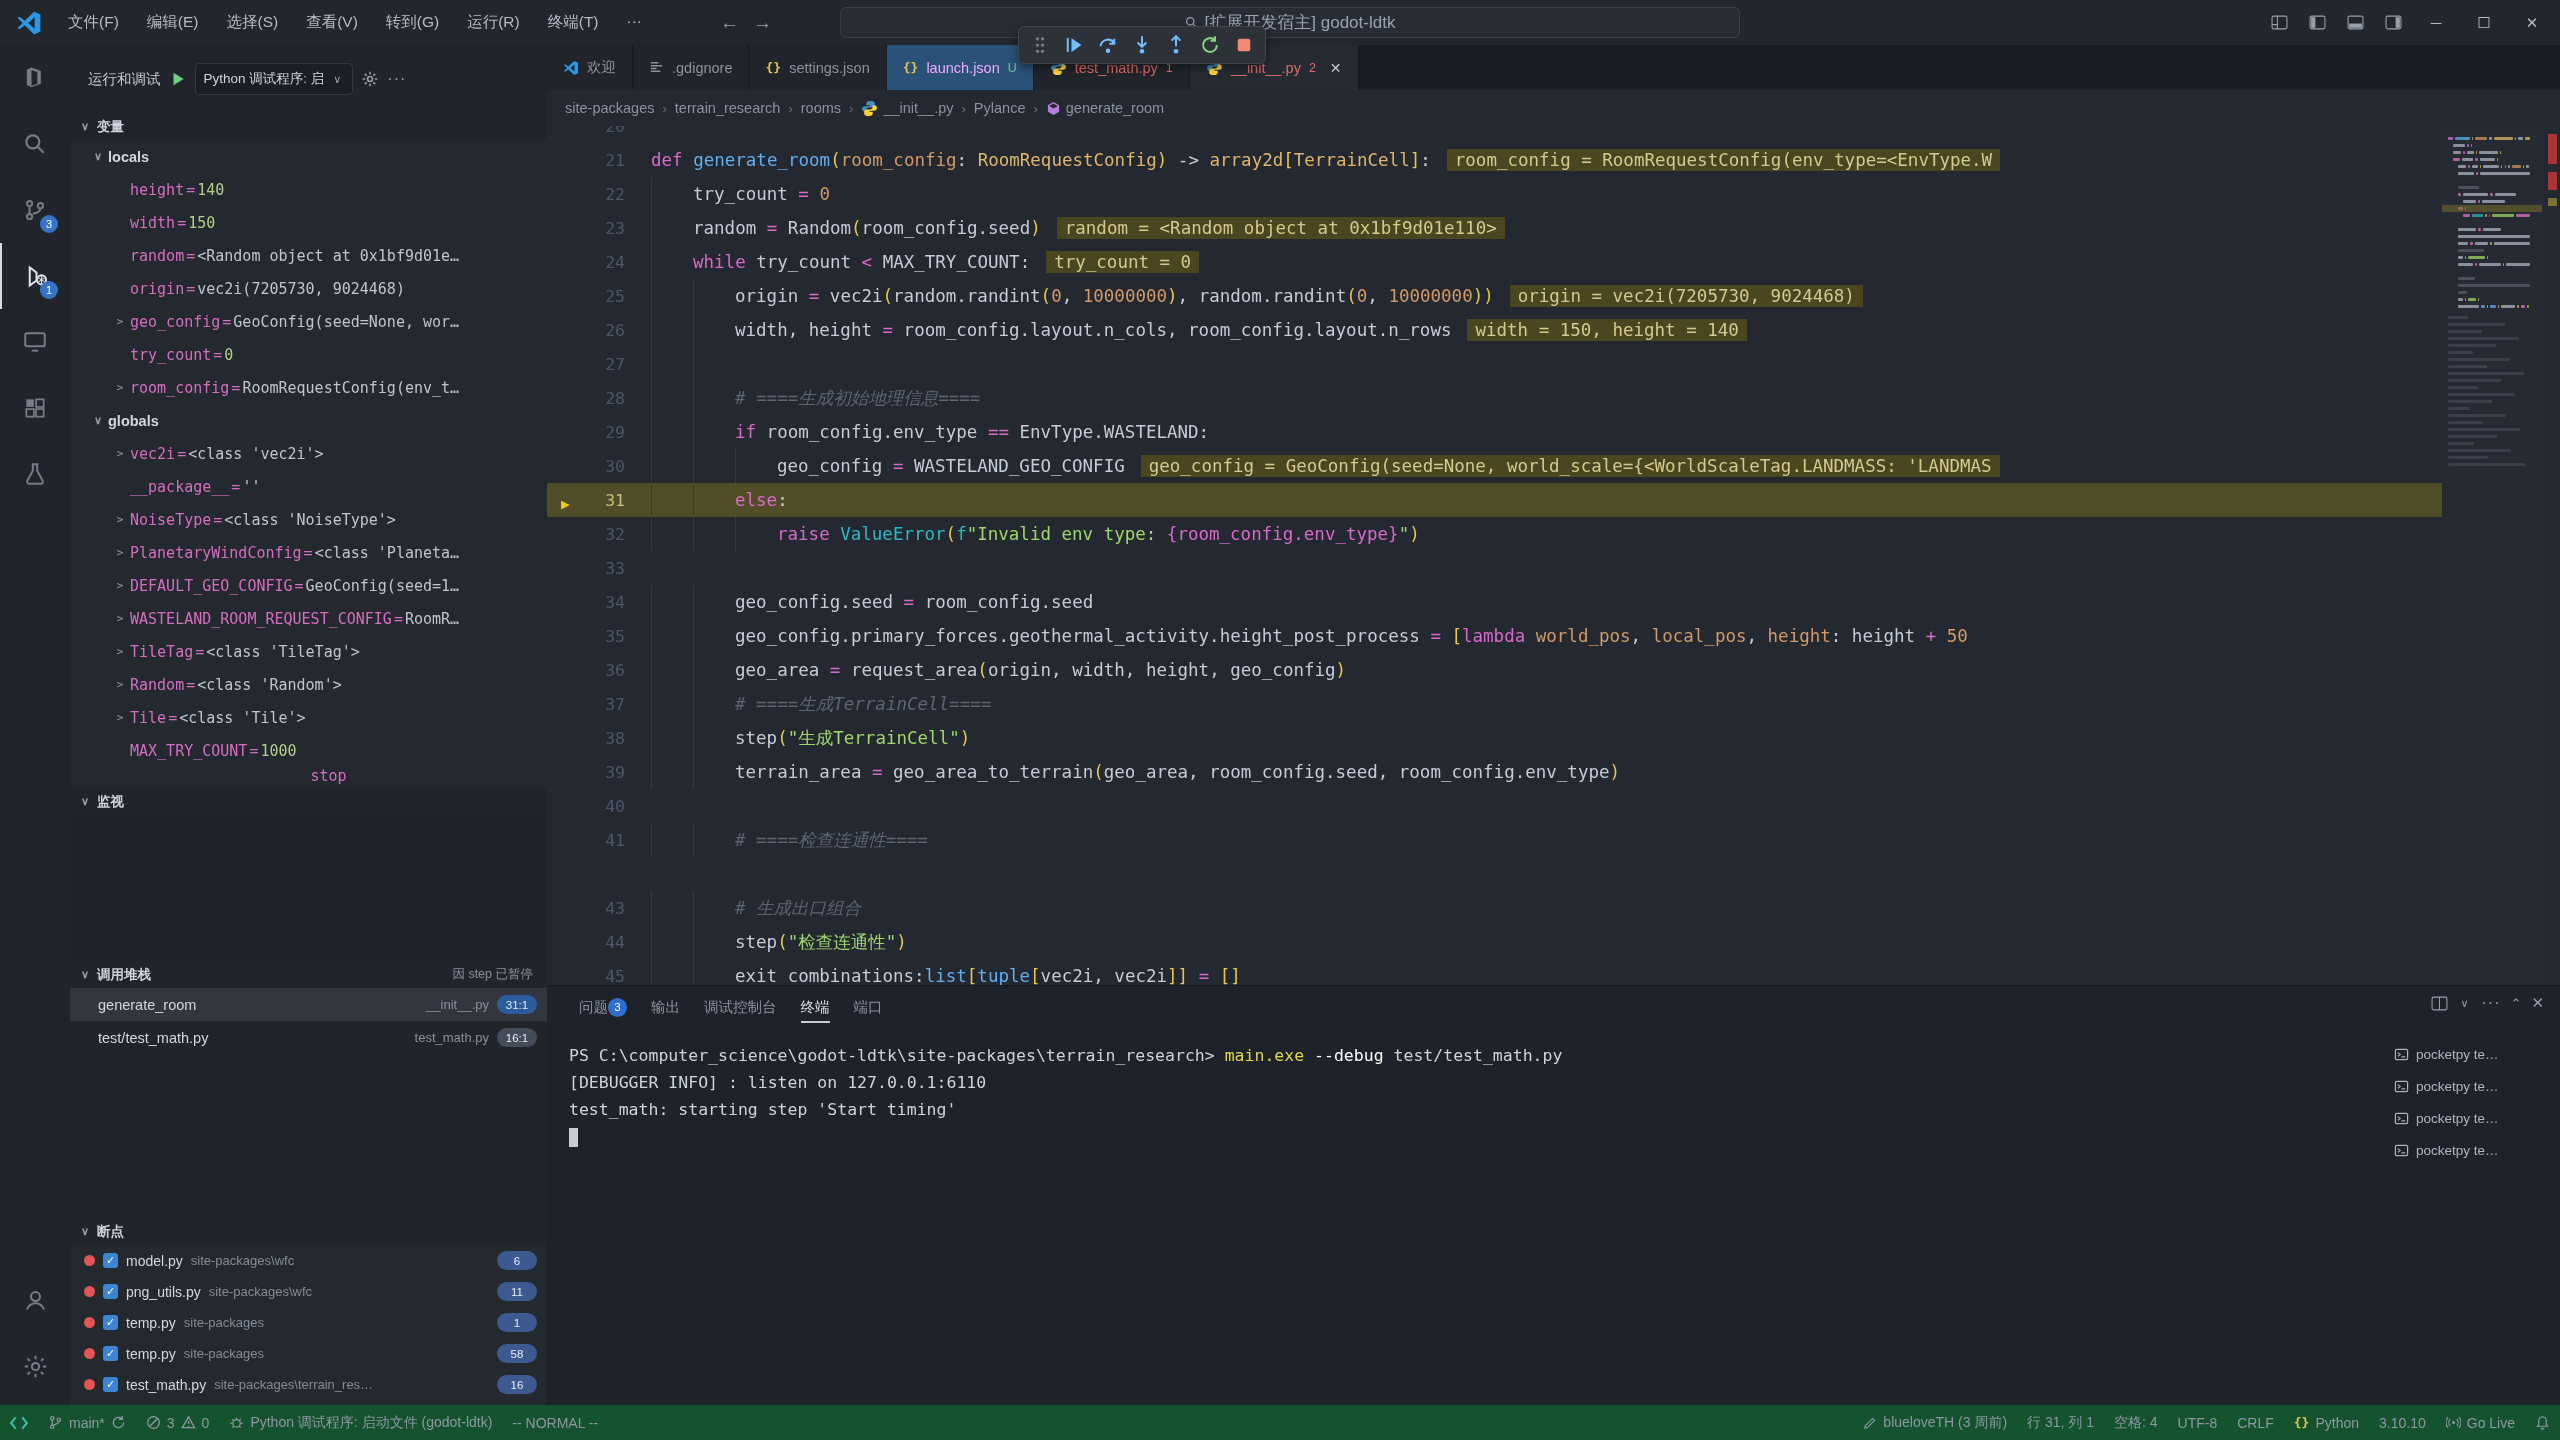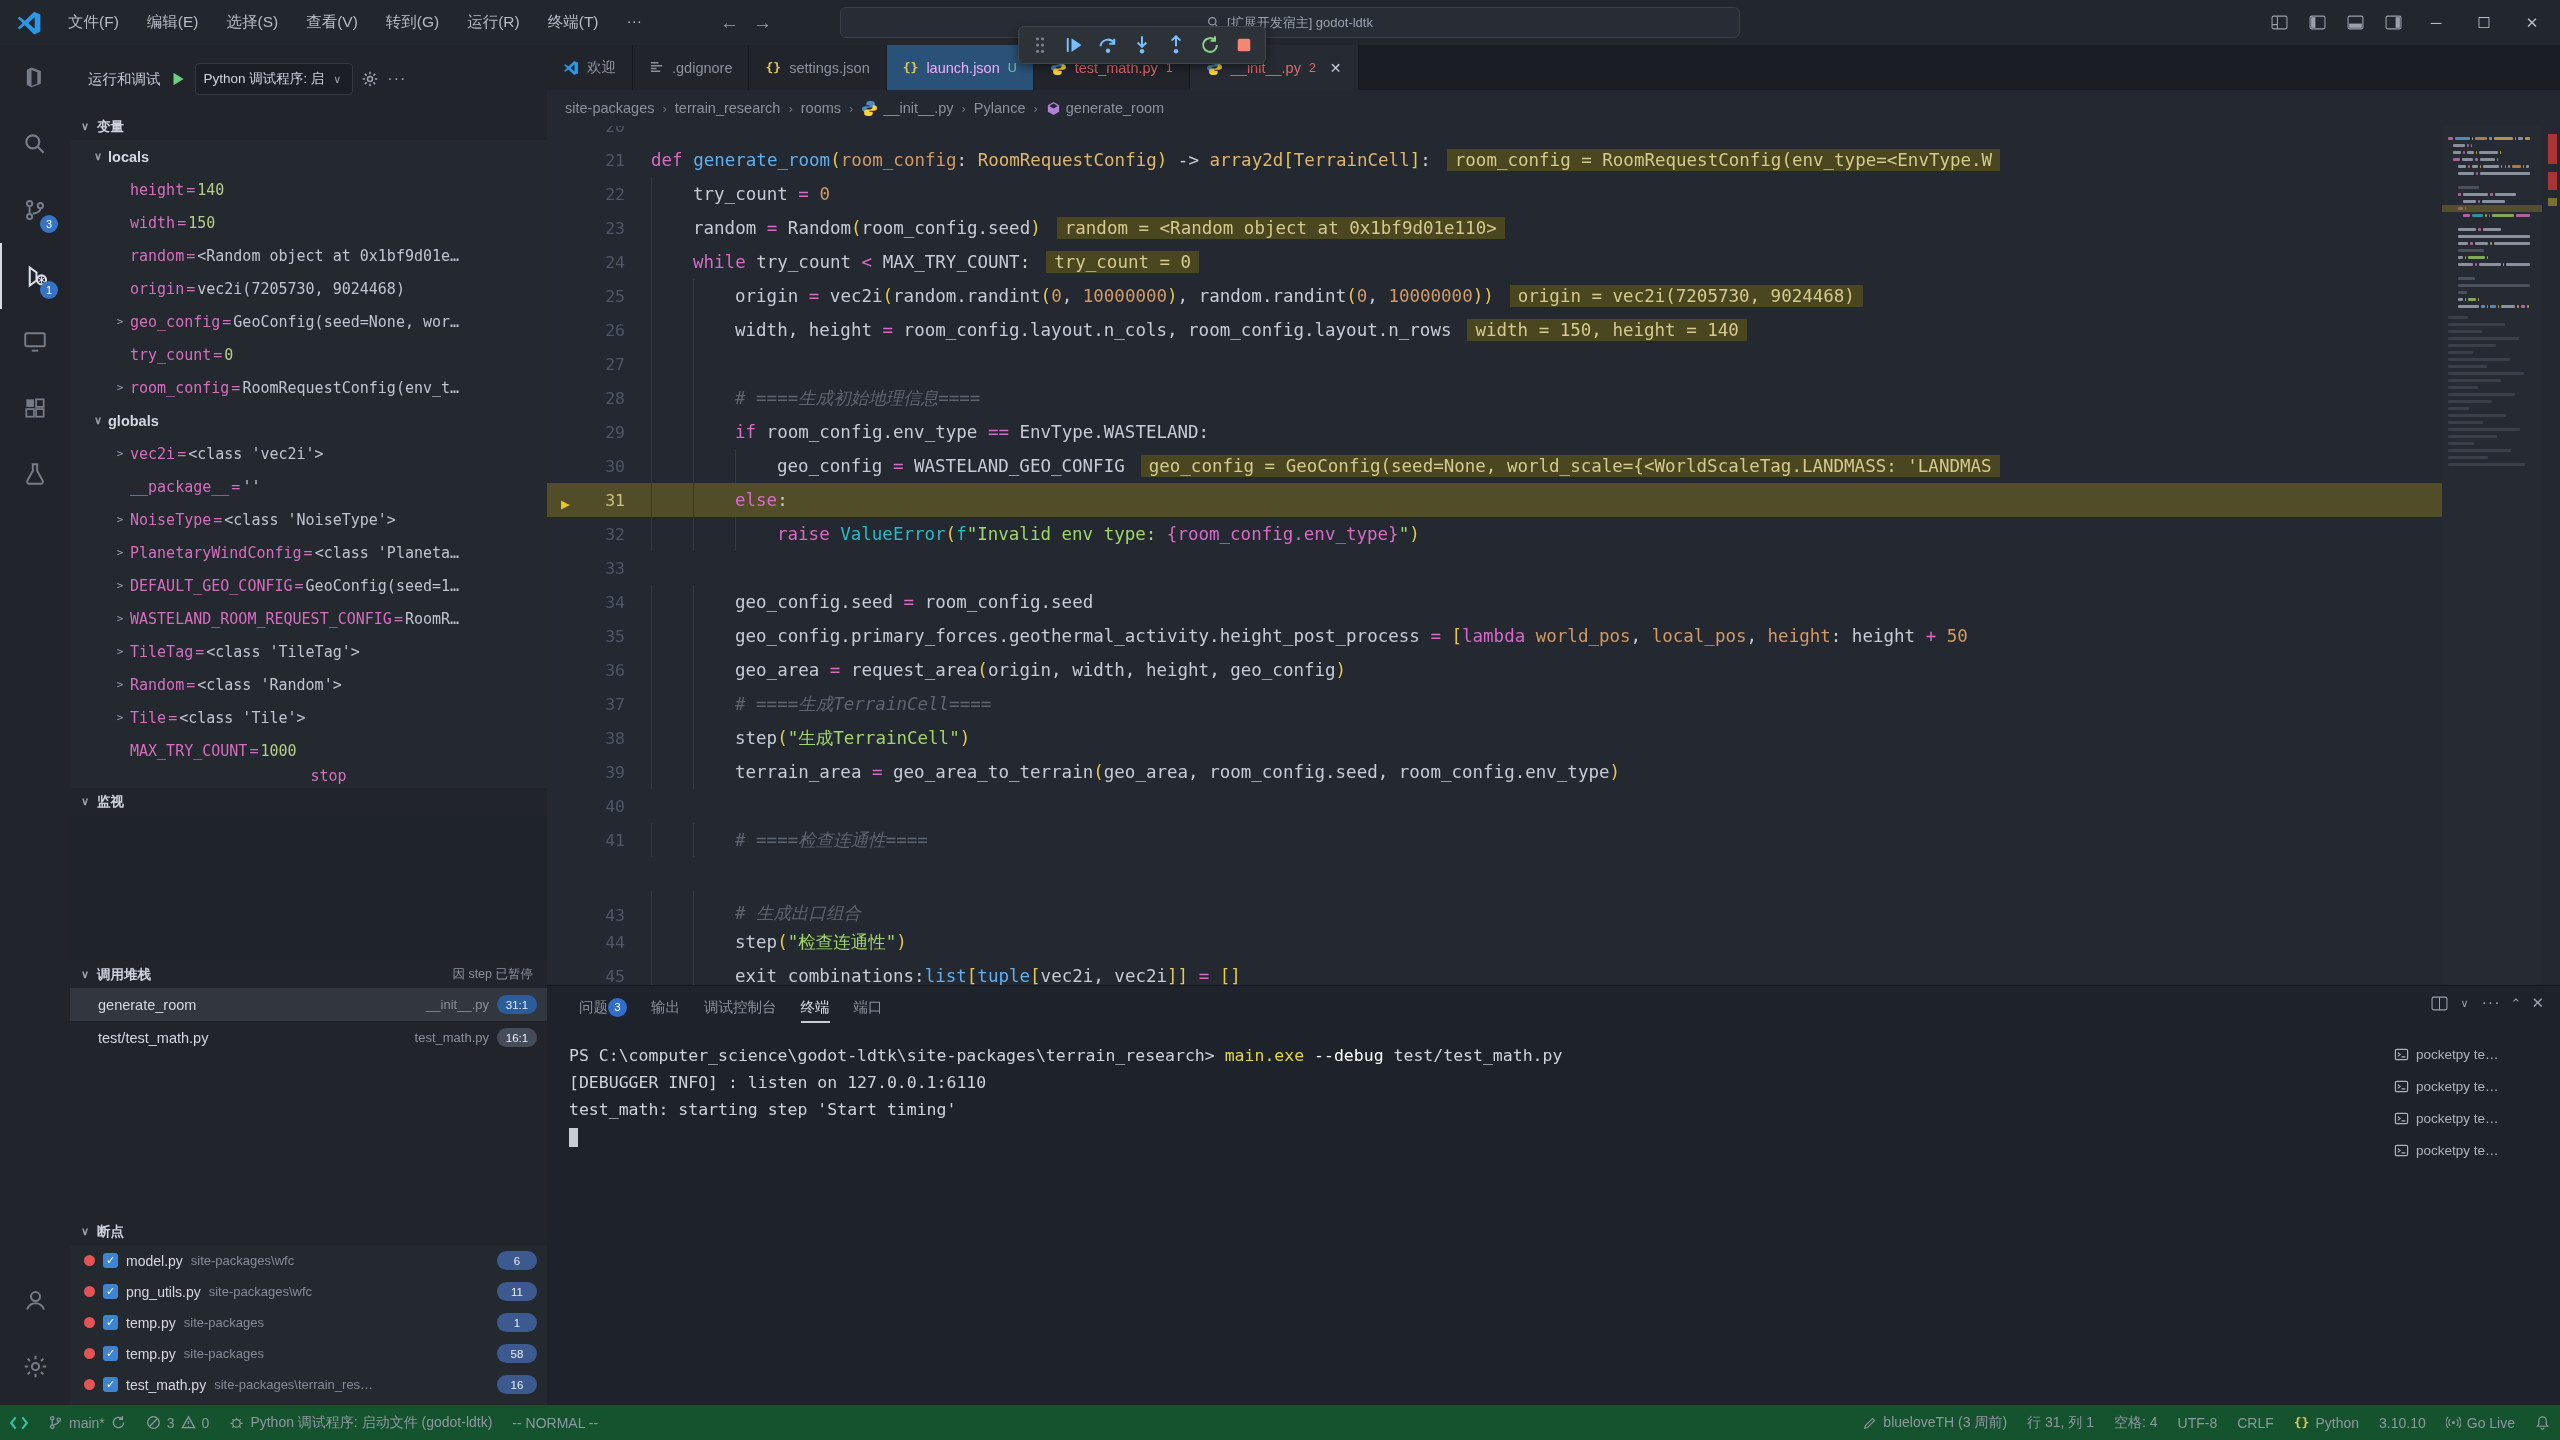--- a/index.html
+++ b/index.html
@@ -6,21 +6,21 @@
   html,body { width:2560px; height:1440px; overflow:hidden; background:#16191f; }
   body { font-family:"Liberation Sans", sans-serif; color:#b9bfc9; position:relative; }
   .mono { font-family:"DejaVu Sans Mono", monospace; }
 
   
   #titlebar { position:absolute; left:0; top:0; width:2560px; height:45px; background:#22262d; display:flex; align-items:center; z-index:40; }
   #logo { width:26px; height:26px; margin:0 14px 0 16px; }
   #menu { display:flex; gap:4px; }
   .menu-item { padding:5px 12px; font-size:15.5px; color:#b6bcc6; border-radius:5px; }
   #nav-arrows { display:flex; gap:14px; margin-left:66px; color:#9aa1ad; font-size:19px; }
-  #searchbox { position:absolute; left:840px; top:7px; width:900px; height:31px; background:#282c34; border:1px solid #3a4049; border-radius:6px; display:flex; align-items:center; justify-content:center; color:#9aa2b0; font-size:13px; gap:7px; }
+  #searchbox { position:absolute; left:840px; top:7px; width:900px; height:31px; background:#282c34; border:1px solid #3a4049; border-radius:6px; display:flex; align-items:center; justify-content:center; color:#9aa2b0; font-size:17px; gap:7px; }
   #title-right { position:absolute; right:0; top:0; height:45px; display:flex; align-items:center; gap:4px; padding-right:6px; }
   .tr-ic { width:34px; height:30px; display:flex; align-items:center; justify-content:center; color:#9aa1ad; border-radius:5px; }
   .win-ctl { width:44px; height:45px; display:flex; align-items:center; justify-content:center; color:#b6bcc6; font-size:15px; }
 
   
   #dbgbar { position:absolute; left:1018px; top:26px; height:38px; background:#2d3138; border:1px solid #42474f; border-radius:6px; box-shadow:0 3px 10px rgba(0,0,0,.45); display:flex; align-items:center; padding:0 4px; z-index:60; }
   .dbg-btn { width:34px; height:32px; display:flex; align-items:center; justify-content:center; border-radius:5px; }
 
   
   #activitybar { position:absolute; left:0; top:45px; width:70px; height:1360px; background:#21252b; display:flex; flex-direction:column; align-items:center; }
@@ -574,21 +574,21 @@
         <div class="cl" style="top: 391px;"><div class="gut">32</div><span class="g"></span><span class="g"></span><span class="g"></span><span class="tk-k">raise </span><span class="tk-f">ValueError</span><span class="tk-b">(</span><span class="tk-f">f</span><span class="tk-s">"Invalid env type: </span><span class="tk-i">{room_config.env_type}</span><span class="tk-s">"</span><span class="tk-b">)</span></div>
         <div class="cl" style="top: 425px;"><div class="gut">33</div></div>
         <div class="cl" style="top: 459px;"><div class="gut">34</div><span class="g"></span><span class="g"></span><span class="tk-w">geo_config.seed </span><span class="tk-k">= </span><span class="tk-w">room_config.seed</span></div>
         <div class="cl" style="top: 493px;"><div class="gut">35</div><span class="g"></span><span class="g"></span><span class="tk-w">geo_config.primary_forces.geothermal_activity.height_post_process </span><span class="tk-k">= </span><span class="tk-b">[</span><span class="tk-k">lambda </span><span class="tk-p">world_pos</span><span class="tk-w">, </span><span class="tk-p">local_pos</span><span class="tk-w">, </span><span class="tk-p">height</span><span class="tk-w">: height </span><span class="tk-k">+ </span><span class="tk-n">50</span></div>
         <div class="cl" style="top: 527px;"><div class="gut">36</div><span class="g"></span><span class="g"></span><span class="tk-w">geo_area </span><span class="tk-k">= </span><span class="tk-w">request_area</span><span class="tk-b">(</span><span class="tk-w">origin, width, height, geo_config</span><span class="tk-b">)</span></div>
         <div class="cl" style="top: 561px;"><div class="gut">37</div><span class="g"></span><span class="g"></span><span class="tk-c"># ====生成TerrainCell====</span></div>
         <div class="cl" style="top: 595px;"><div class="gut">38</div><span class="g"></span><span class="g"></span><span class="tk-w">step</span><span class="tk-b">(</span><span class="tk-s">"生成TerrainCell"</span><span class="tk-b">)</span></div>
         <div class="cl" style="top: 629px;"><div class="gut">39</div><span class="g"></span><span class="g"></span><span class="tk-w">terrain_area </span><span class="tk-k">= </span><span class="tk-w">geo_area_to_terrain</span><span class="tk-b">(</span><span class="tk-w">geo_area, room_config.seed, room_config.env_type</span><span class="tk-b">)</span></div>
         <div class="cl" style="top: 663px;"><div class="gut">40</div></div>
         <div class="cl" style="top: 697px;"><div class="gut">41</div><span class="g"></span><span class="g"></span><span class="tk-c"># ====检查连通性====</span></div>
-        <div class="cl" style="top: 765px; align-items: flex-end;"><div class="gut">43</div><span class="g"></span><span class="g"></span><span class="tk-c"># 生成出口组合</span></div>
+        <div class="cl" style="top: 765px;"><div class="gut">43</div><span class="g"></span><span class="g"></span><span class="tk-c"># 生成出口组合</span></div>
         <div class="cl" style="top: 799px;"><div class="gut">44</div><span class="g"></span><span class="g"></span><span class="tk-w">step</span><span class="tk-b">(</span><span class="tk-s">"检查连通性"</span><span class="tk-b">)</span></div>
         <div class="cl" style="top: 833px;"><div class="gut">45</div><span class="g"></span><span class="g"></span><span class="tk-w">exit_combinations:</span><span class="tk-d">list</span><span class="tk-b">[</span><span class="tk-d">tuple</span><span class="tk-b">[</span><span class="tk-w">vec2i, vec2i</span><span class="tk-b">]]</span><span class="tk-k"> = </span><span class="tk-b">[]</span></div>
       </div>
     <div id="minimap">
         <div class="mm-bar" style="left: 6px; top: 11px; width: 4.6px; background: rgb(176, 95, 160);"></div>
         <div class="mm-bar" style="left: 12.6px; top: 11px; width: 14.95px; background: rgb(78, 140, 192);"></div>
         <div class="mm-bar" style="left: 29.55px; top: 11px; width: 1.15px; background: rgb(179, 154, 58);"></div>
         <div class="mm-bar" style="left: 32.7px; top: 11px; width: 12.65px; background: rgb(168, 122, 79);"></div>
         <div class="mm-bar" style="left: 47.35px; top: 11px; width: 2.3px; background: rgb(138, 145, 156);"></div>
         <div class="mm-bar" style="left: 51.65px; top: 11px; width: 19.55px; background: rgb(179, 145, 79);"></div>

